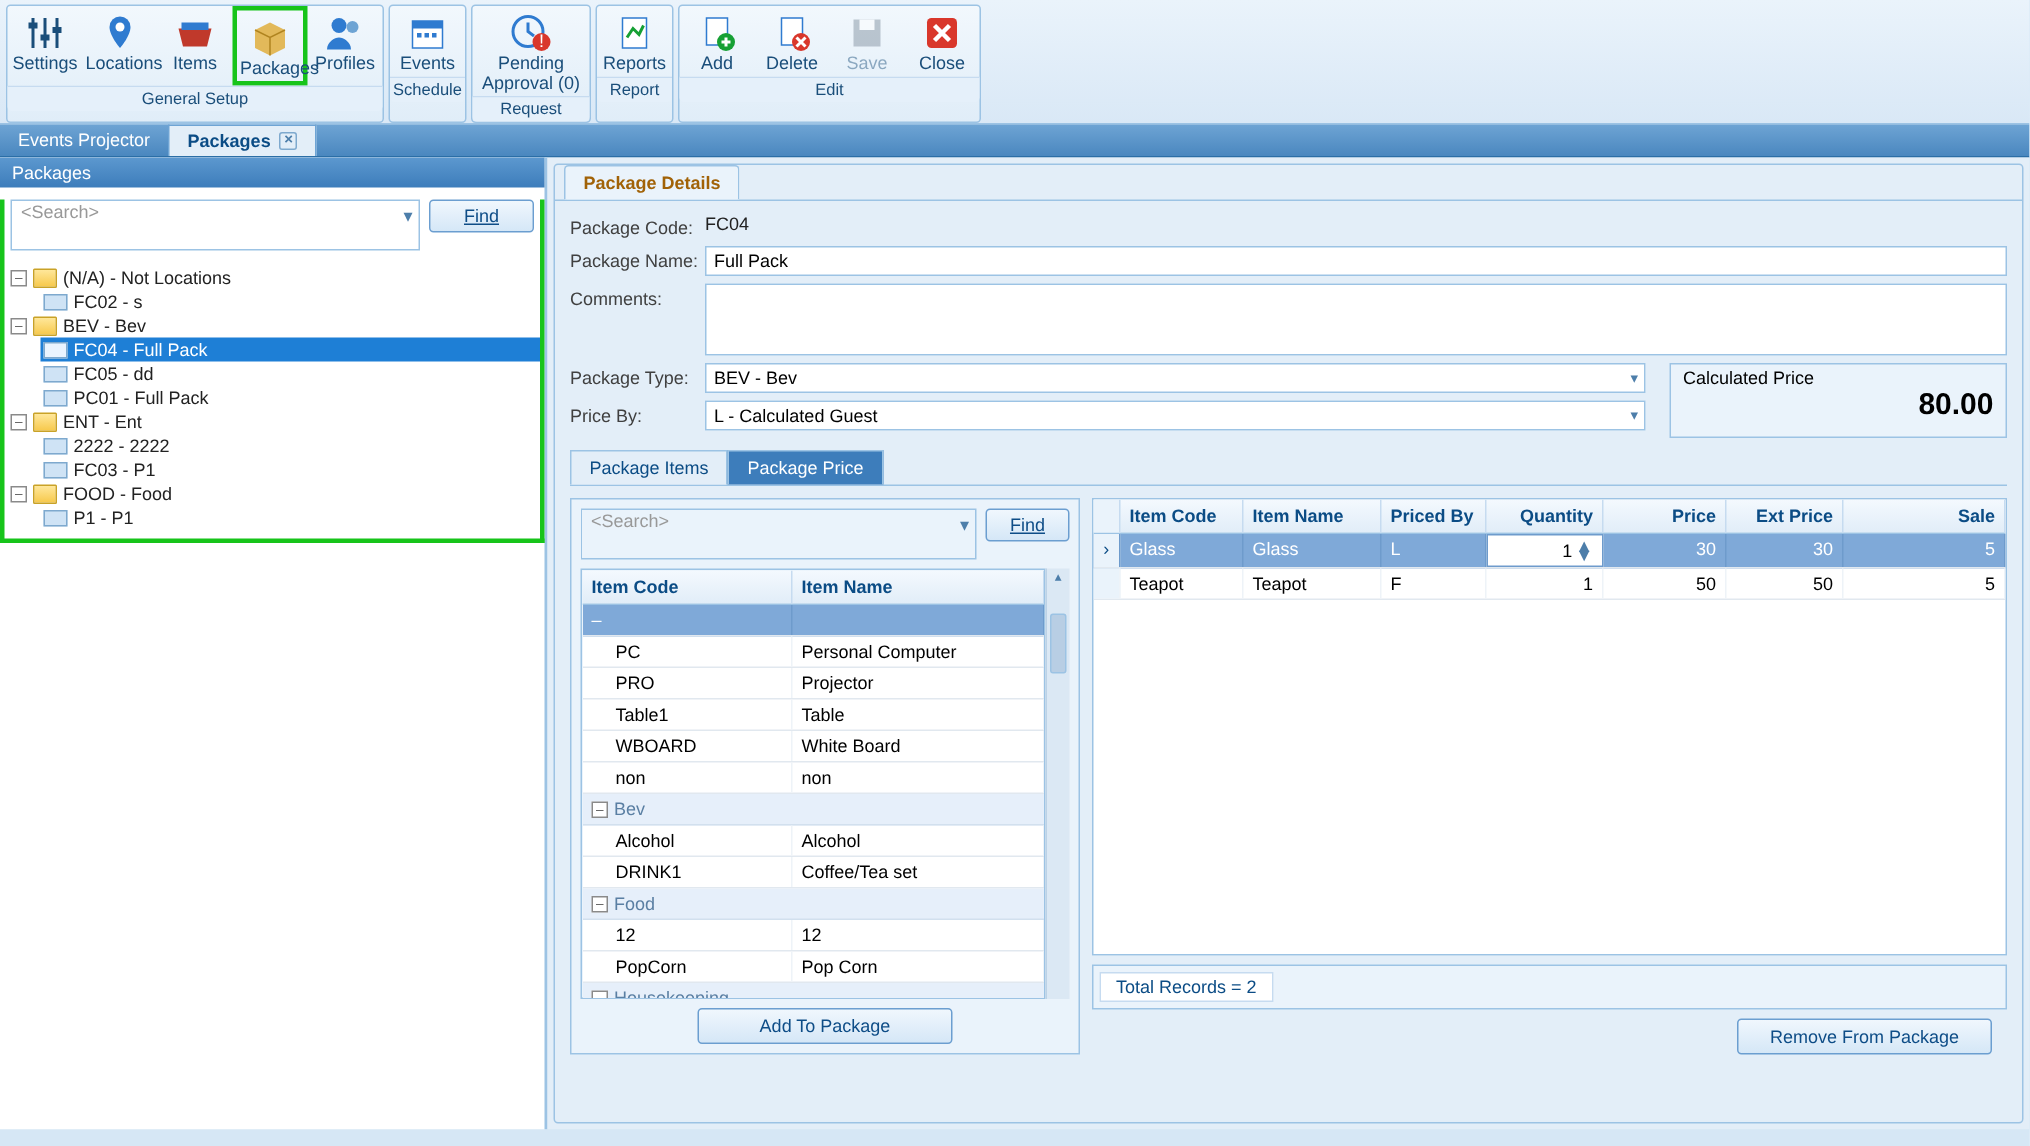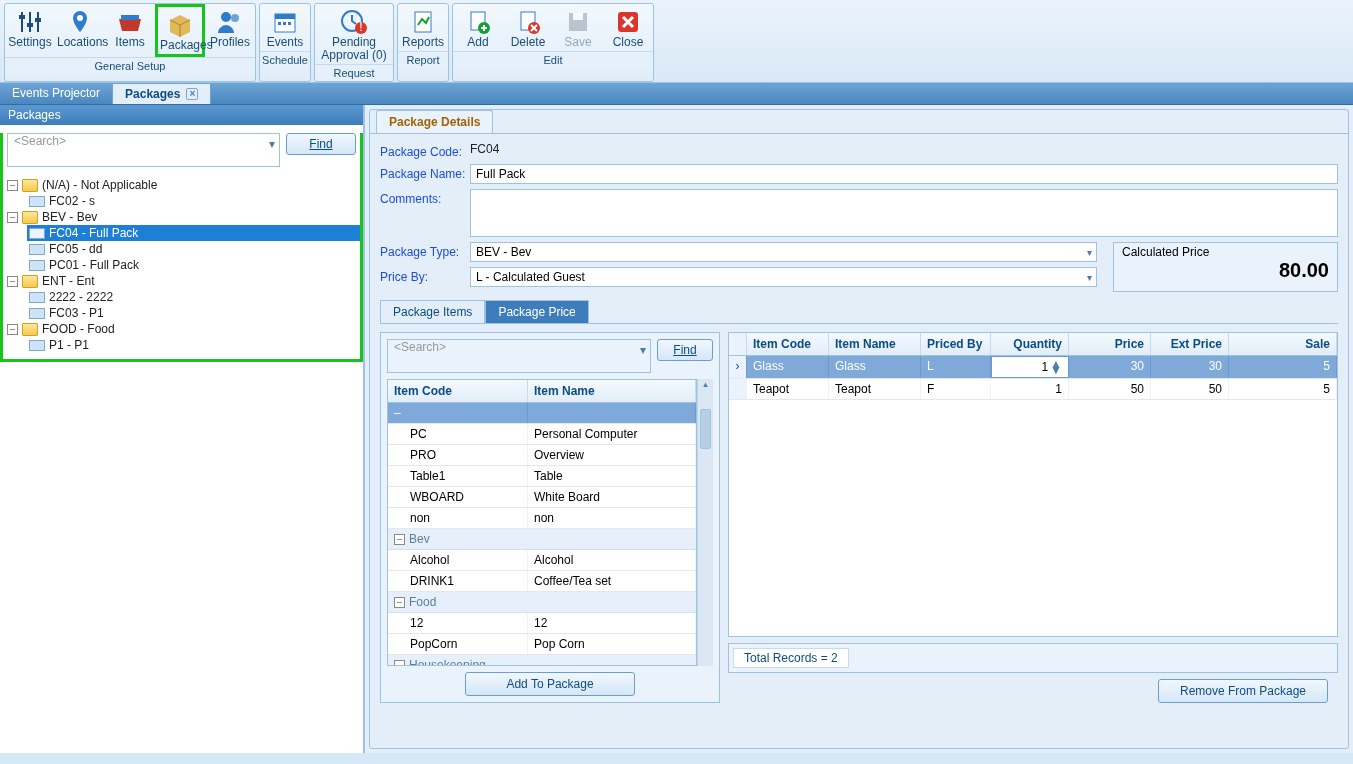--- a/index.html
+++ b/index.html
@@ -41,21 +41,21 @@
 .tree-node.selected { background: #1e7fd6; color: #fff; }
 .tree-node.selected .pico { background: #eaf4ff; }
 
 
 .right-pane { flex: 1; background: #e3eef8; padding: 4px; overflow: hidden; }
 .panel { background: #e3eef8; border: 1px solid #9cc3e4; border-radius: 3px; height: 100%; overflow: hidden; }
 .panel-tab { display: inline-block; background: #eaf3fb; border: 1px solid #9cc3e4; border-bottom: none; padding: 4px 12px; color: #a16207; font-weight: bold; border-radius: 3px 3px 0 0; margin-left: 6px; }
 .panel-body { border-top: 1px solid #9cc3e4; padding: 8px 10px; }
 
 .form-row { display: flex; align-items: flex-start; margin-bottom: 5px; }
-.form-row label { width: 90px; color: #1d4ed8; padding-top: 3px; }
+.form-row label { width: 90px; color: #404040; padding-top: 3px; }
 .form-row .val { color: #222; }
 .form-row input[type=text], .form-row select, .form-row .combo { border: 1px solid #9cc3e4; height: 20px; padding: 0 5px; background: #fff; }
 .combo { position: relative; display: flex; align-items: center; }
 .combo .arrow { position: absolute; right: 4px; color: #4d7eaa; font-size: 10px; }
 .calc-box { border: 1px solid #9cc3e4; background: #eaf3fb; padding: 2px 8px; margin-left: 8px; width: 225px; text-align: left; }
 .calc-val { font-size: 20px; font-weight: bold; text-align: right; }
 
 
 .inner-tabs { display: flex; margin-top: 8px; }
 .inner-tab { padding: 4px 12px; border: 1px solid #9cc3e4; background: #eaf3fb; color: #0b4c85; cursor: pointer; border-bottom: none; }
@@ -272,21 +272,21 @@
         <div class="search-box">
           <span style="color:#999">&lt;Search&gt;</span>
           <span class="arrow">▾</span>
         </div>
         <button class="find-btn">Find</button>
       </div>
       <div class="tree" id="tree">
           <div class="tree-node folder">
             <span class="exp">‒</span>
             <span class="fico"></span>
-            <span>(N/A) - Not Applicable</span>
+            <span>(N/A) - Not Locations</span>
           </div>
           <div class="tree-children">
             <div class="tree-node">
               <span class="pico"></span>
               <span>FC02 - s</span>
             </div>
           </div>
           <div class="tree-node folder">
             <span class="exp">‒</span>
             <span class="fico"></span>
@@ -399,21 +399,21 @@
                   <div class="grid-row selected">
                     <div class="gc" style="width:140px"><span class="pm" style="display:inline-block">‒</span></div>
                     <div class="gc" style="flex:1"></div>
                   </div>
                   <div class="grid-row">
                     <div class="gc" style="width:140px;padding-left:22px">PC</div>
                     <div class="gc" style="flex:1">Personal Computer</div>
                   </div>
                   <div class="grid-row">
                     <div class="gc" style="width:140px;padding-left:22px">PRO</div>
-                    <div class="gc" style="flex:1">Overview</div>
+                    <div class="gc" style="flex:1">Projector</div>
                   </div>
                   <div class="grid-row">
                     <div class="gc" style="width:140px;padding-left:22px">Table1</div>
                     <div class="gc" style="flex:1">Table</div>
                   </div>
                   <div class="grid-row">
                     <div class="gc" style="width:140px;padding-left:22px">WBOARD</div>
                     <div class="gc" style="flex:1">White Board</div>
                   </div>
                   <div class="grid-row">

